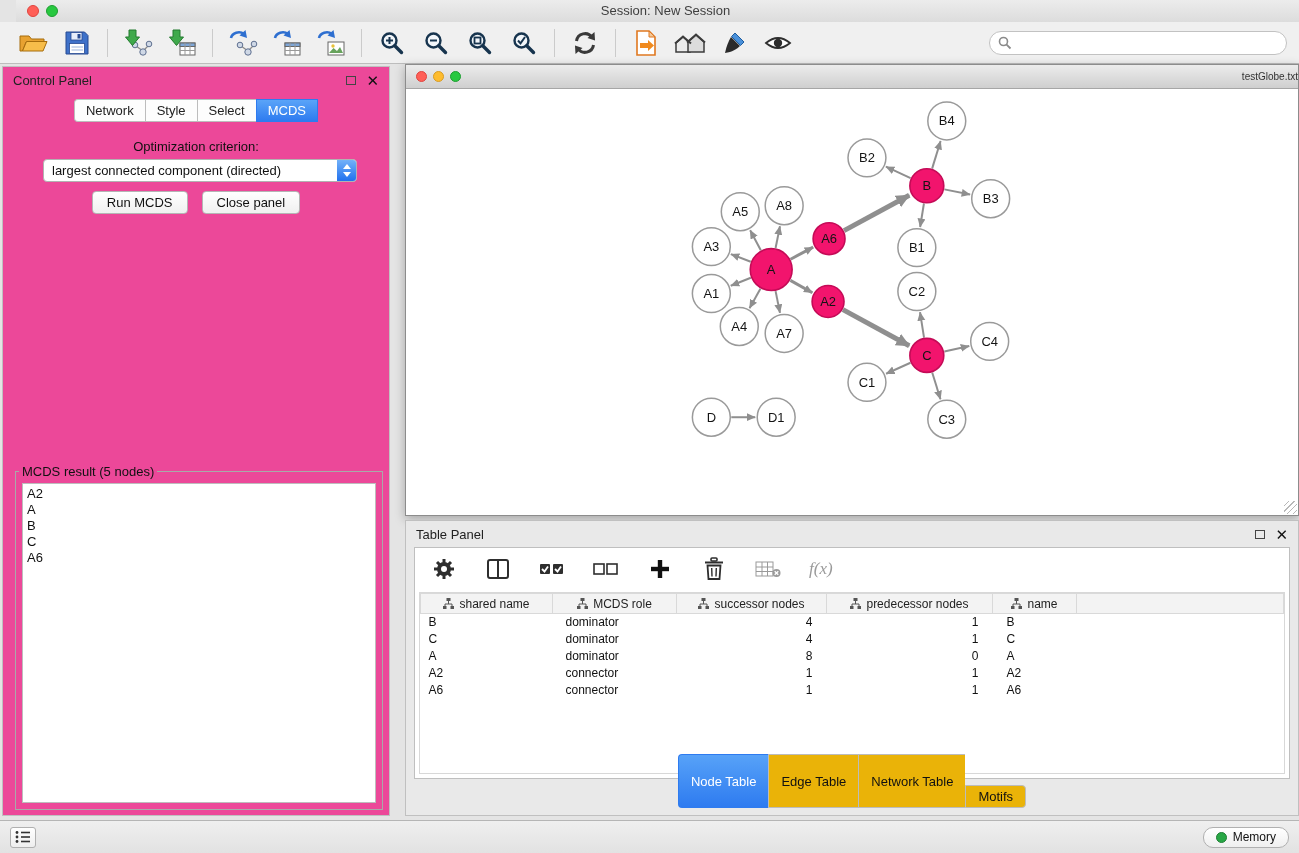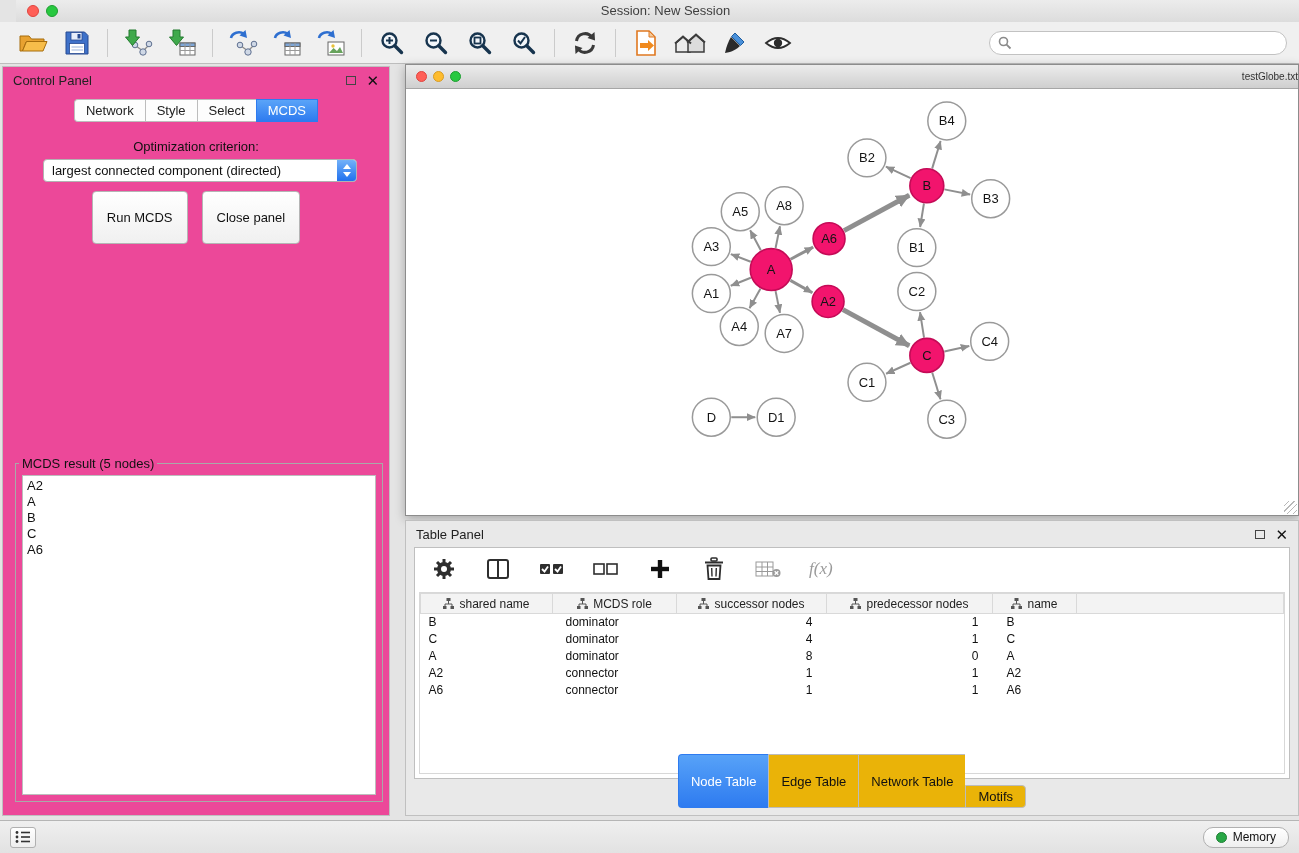--- a/index.html
+++ b/index.html
@@ -49,23 +49,23 @@
   .cp-dropdown { position:absolute; left:40px; top:92px; width:314px; height:23px; background:#fff;
     border:1px solid #b2b2b2; border-radius:4px; font-size:13px; line-height:21px;
     padding-left:8px; color:#111; }
   .dd-stepper { position:absolute; right:0; top:0; width:19px; height:21px;
     background:linear-gradient(#72b1f9,#2171ee); border-radius:0 3px 3px 0; }
   .dd-stepper:before { content:""; position:absolute; left:5.5px; top:4px;
     border-left:4px solid transparent; border-right:4px solid transparent; border-bottom:5px solid #fff; }
   .dd-stepper:after { content:""; position:absolute; left:5.5px; bottom:4px;
     border-left:4px solid transparent; border-right:4px solid transparent; border-top:5px solid #fff; }
   .cp-buttons { position:absolute; top:124px; width:100%; display:flex; justify-content:center; gap:14px; }
-  .cp-btn { font-size:13px; padding:18px 14px; background:linear-gradient(#ffffff,#f0f0f0);
+  .cp-btn { font-size:13px; padding:3px 14px; background:linear-gradient(#ffffff,#f0f0f0);
     border:1px solid #b5b5b5; border-radius:4px; color:#111; cursor:default; }
-  .result-fieldset { position:absolute; left:12px; top:389px; width:368px; height:346px;
+  .result-fieldset { position:absolute; left:12px; top:397px; width:368px; height:346px;
     border:1px solid #a9a9a9; }
   .result-fieldset legend { font-size:13px; color:#111; margin-left:3px; padding:0 3px; }
   .result-list { position:absolute; left:6px; top:4px; right:6px; bottom:6px; background:#fff;
     border:1px solid #bdbdbd; font-size:13px; color:#111; padding:2px 4px; overflow:auto; }
   .result-item { line-height:16px; }
 
   
   .network-window { position:absolute; left:405px; top:0; width:894px; height:452px;
     background:#fff; border:1px solid #8c8c8c; box-shadow:0 3px 10px rgba(0,0,0,.28); }
   .nw-titlebar { position:relative; height:24px; background:linear-gradient(#ececec,#cfcfcf);

